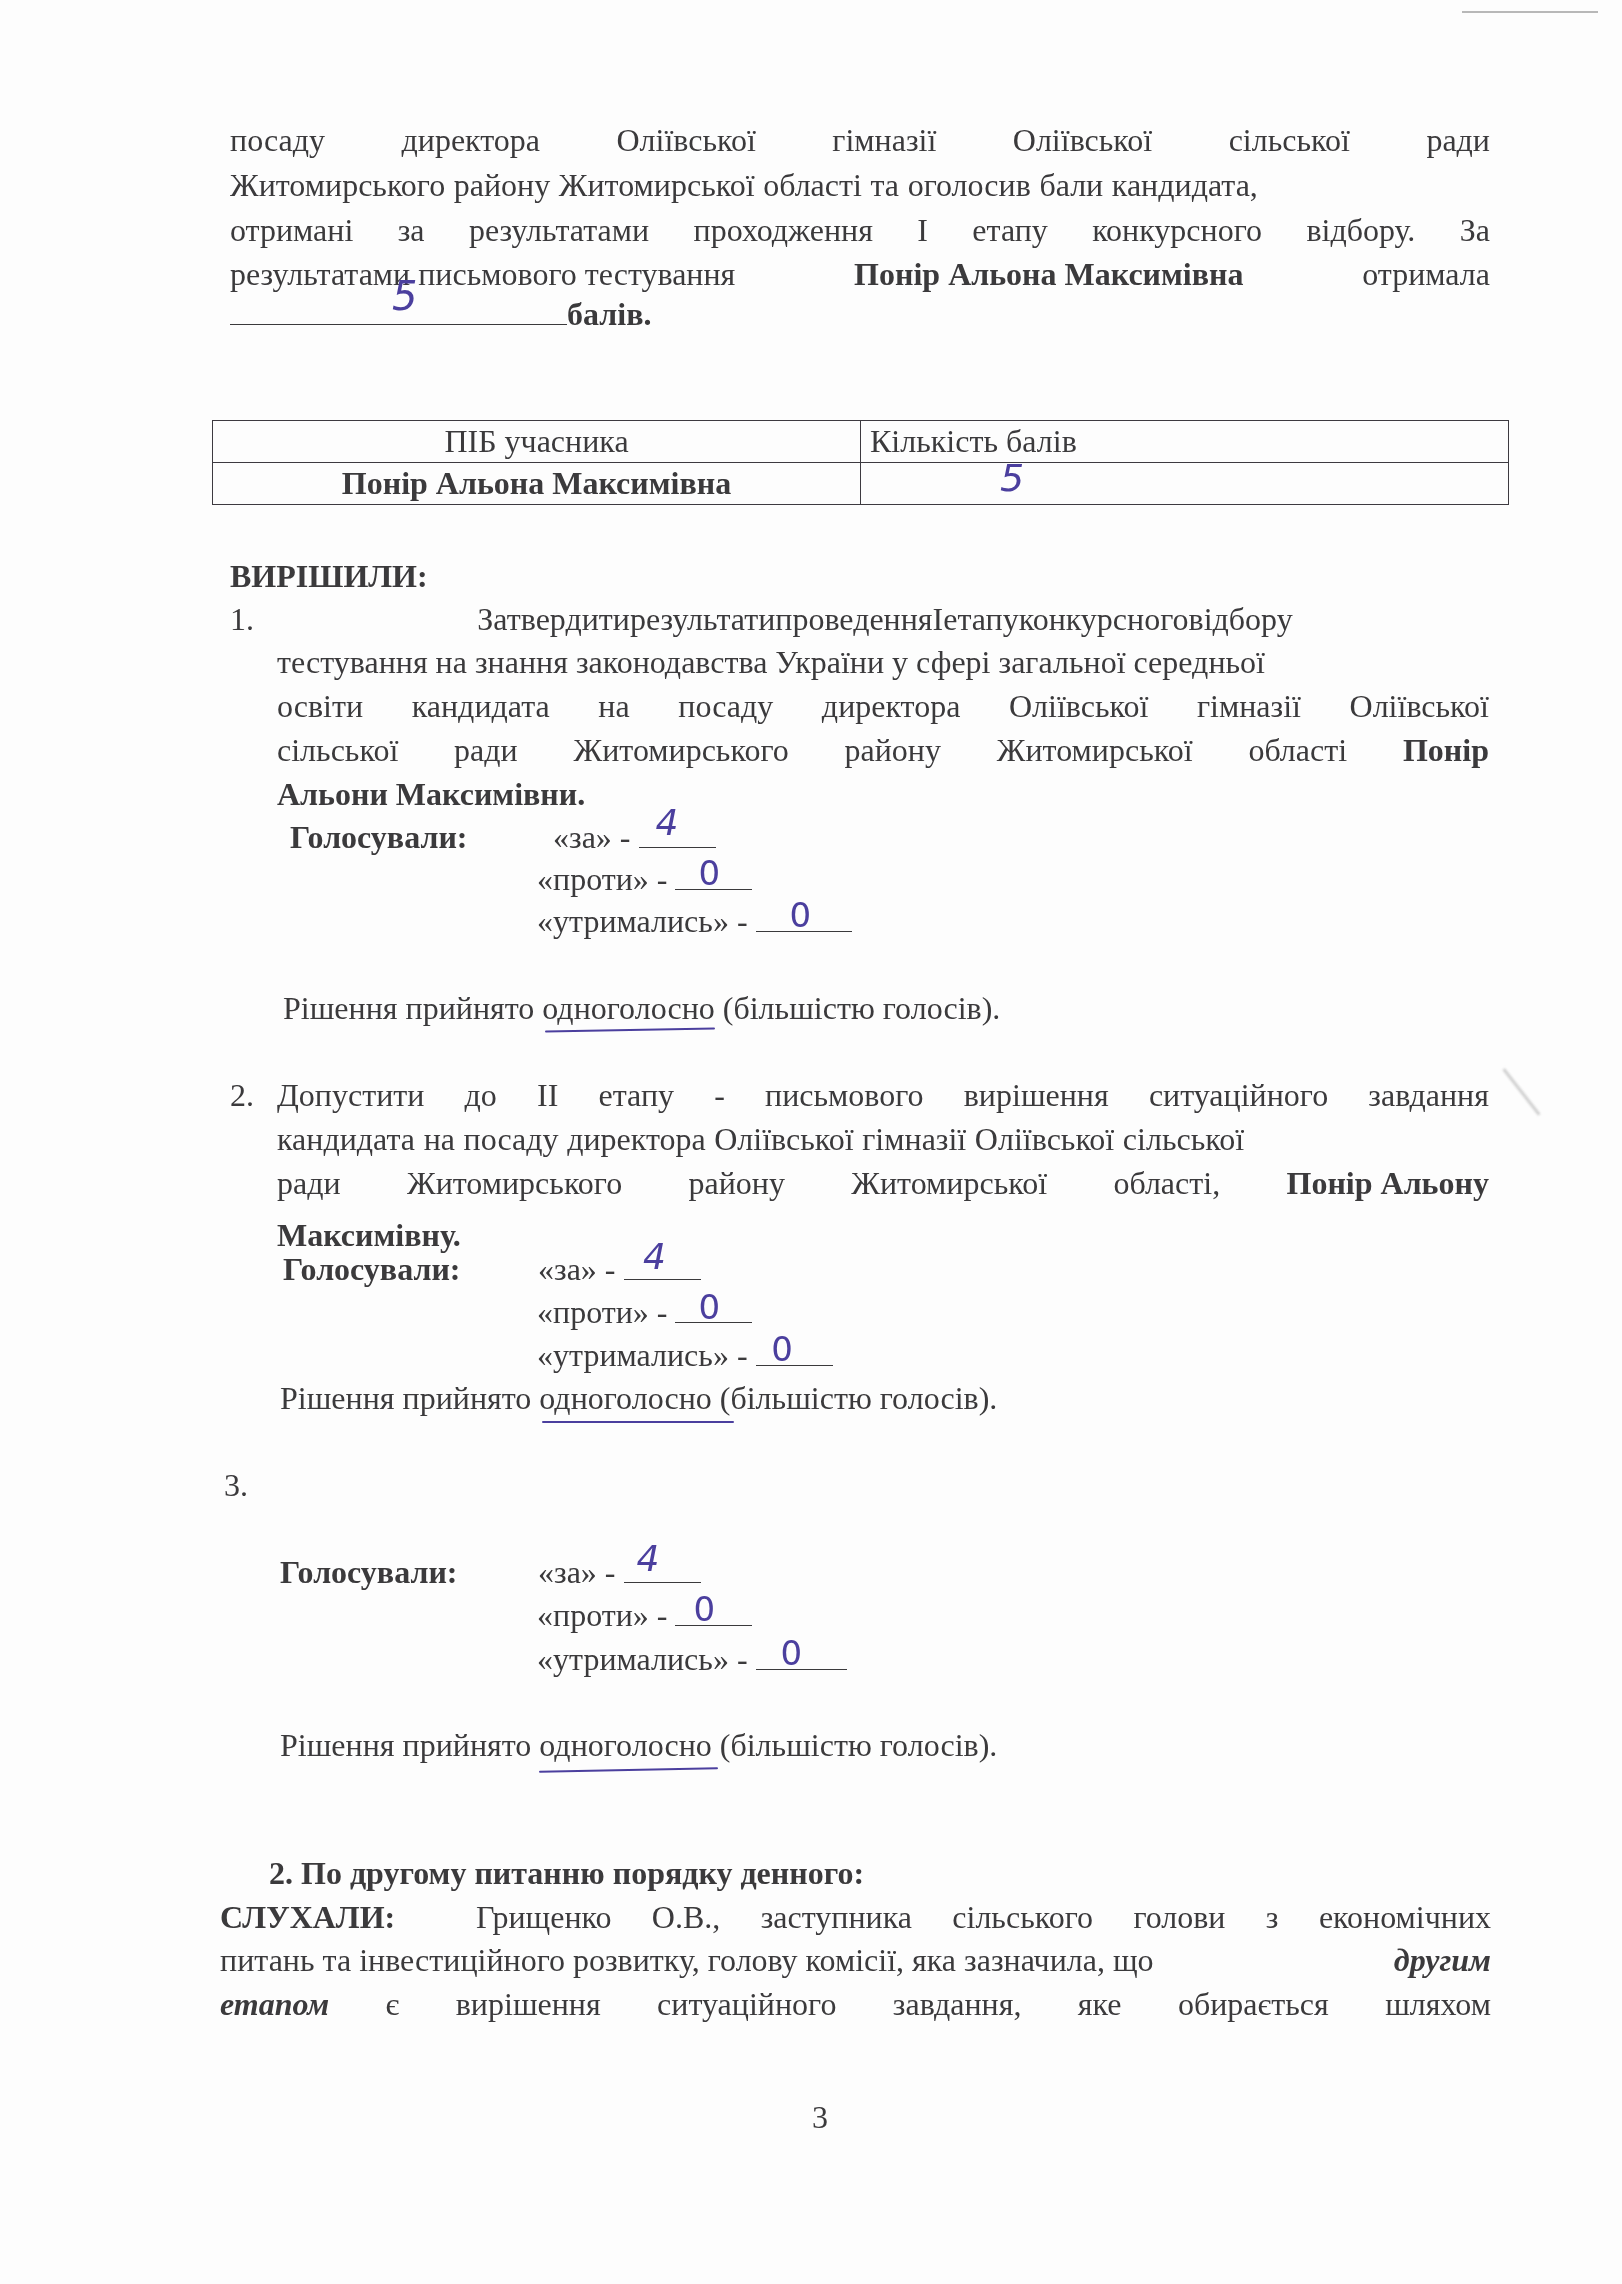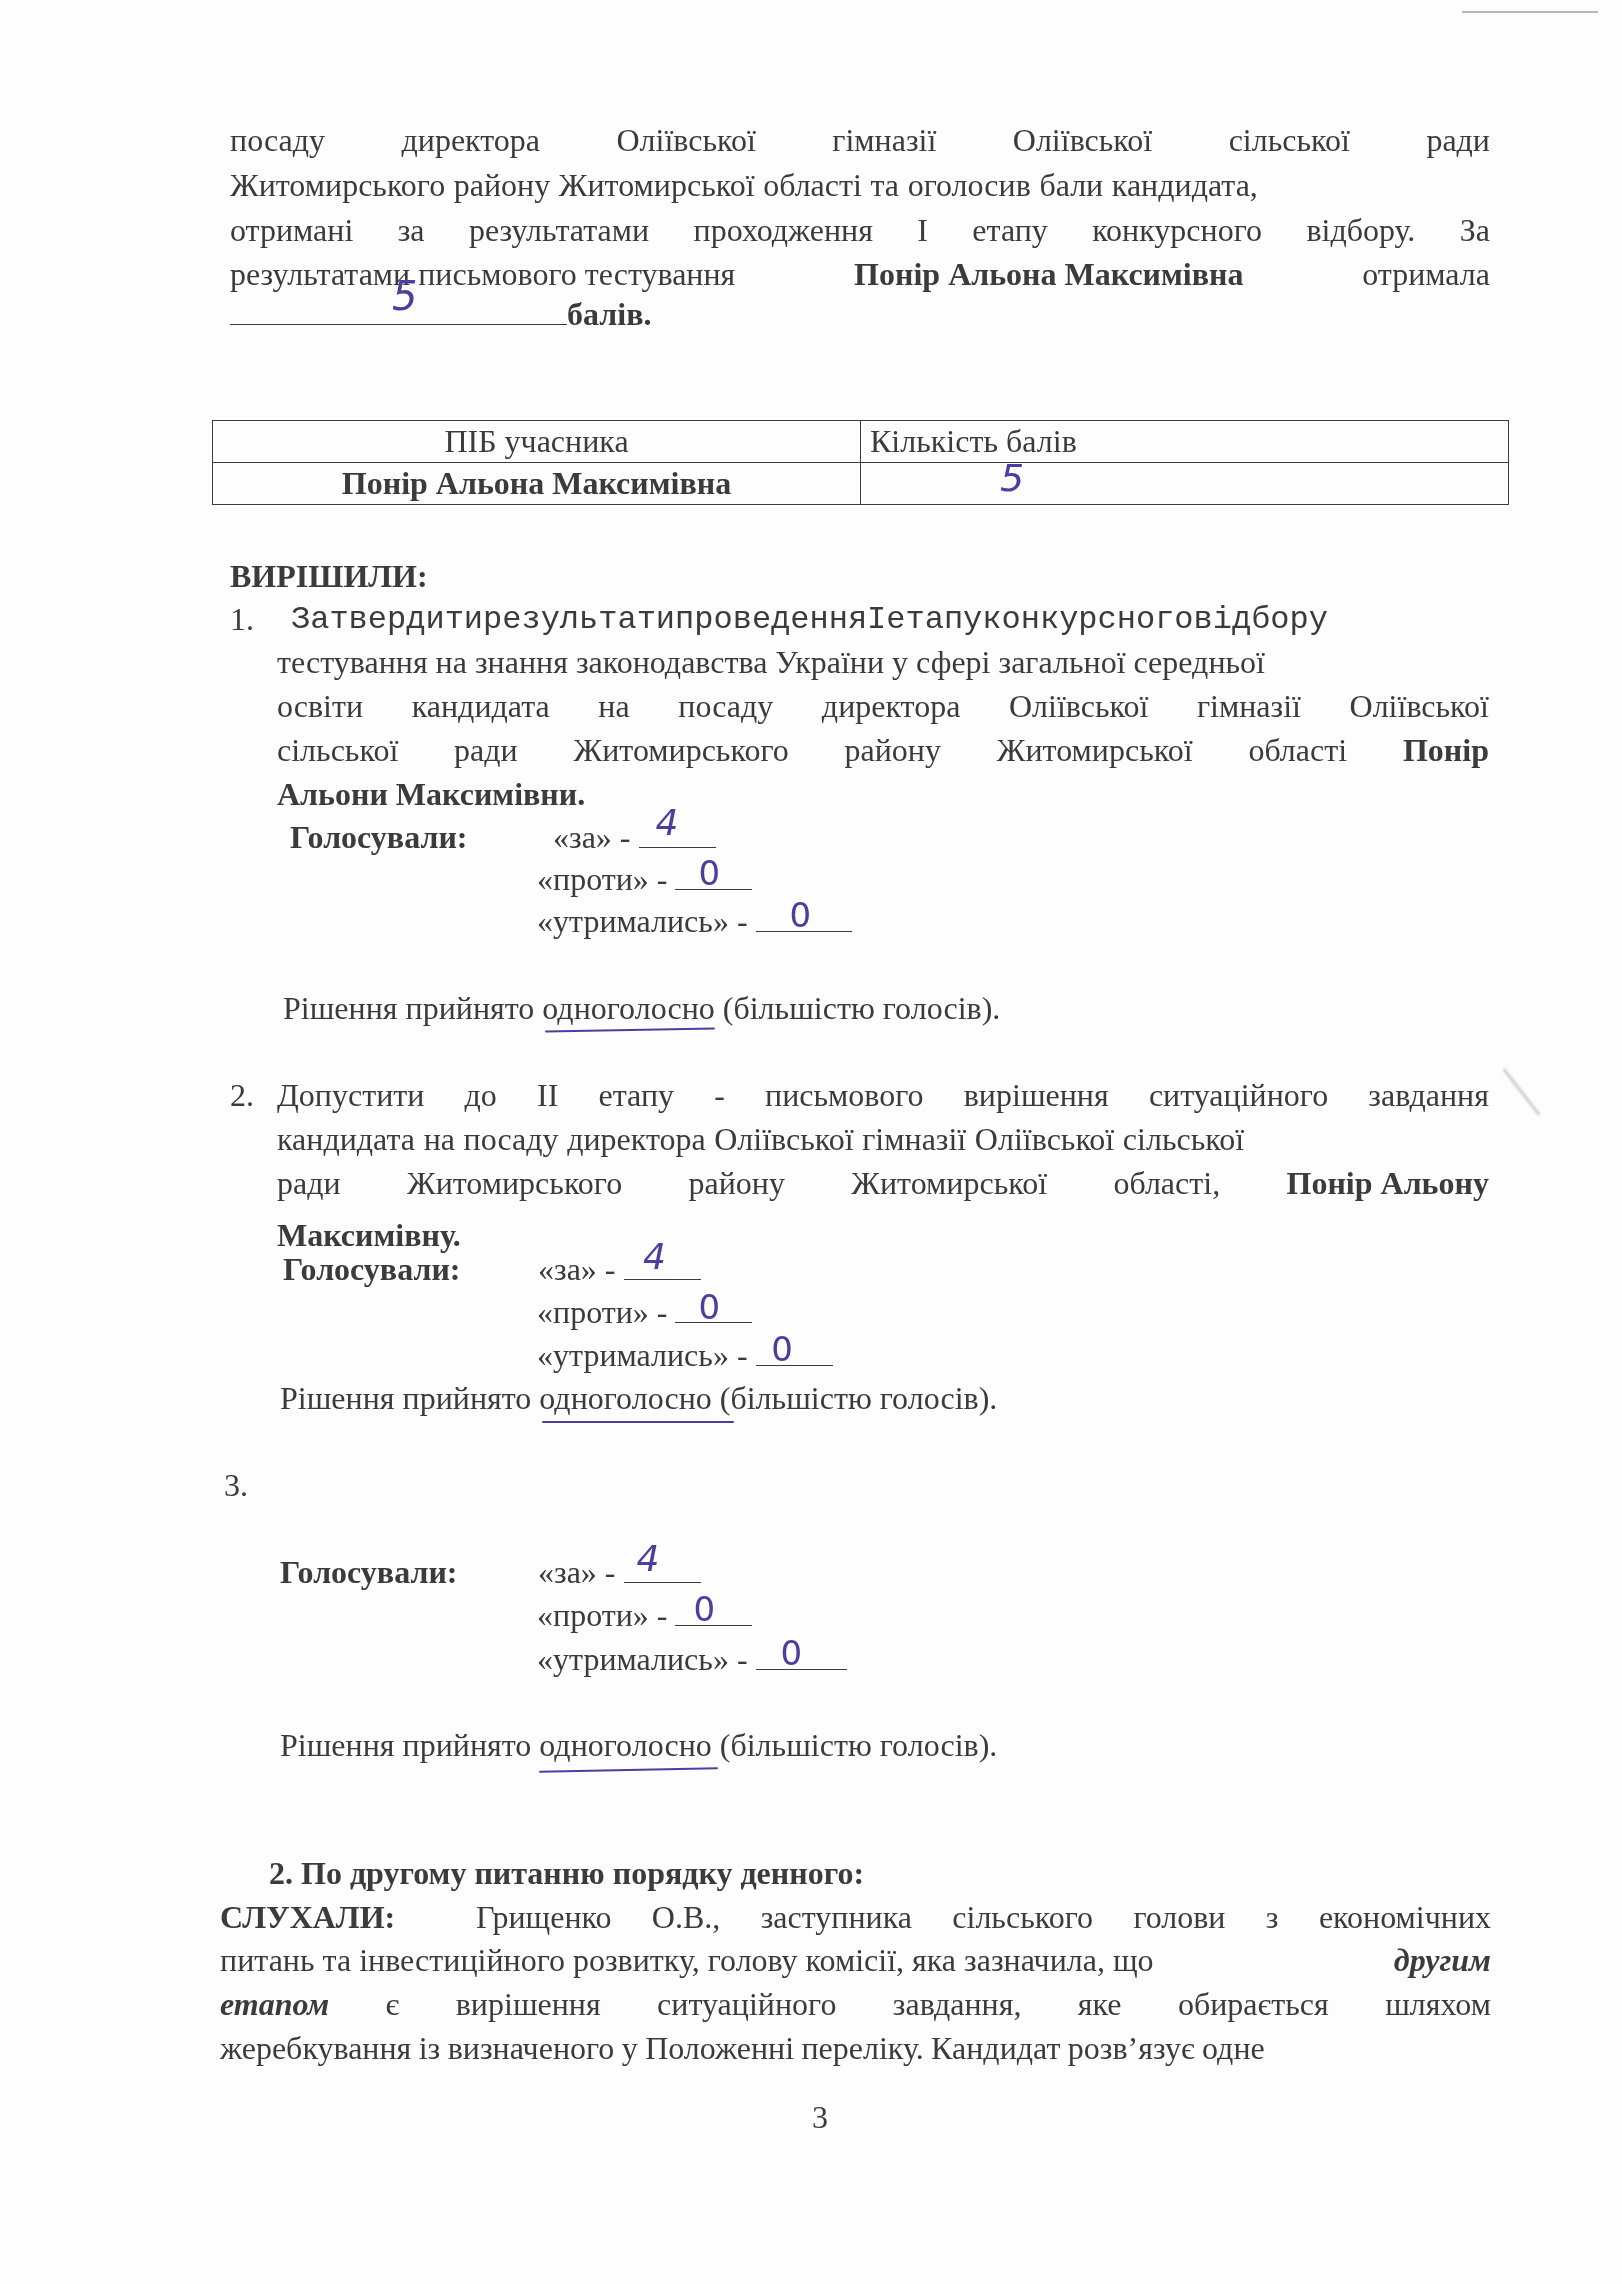--- a/index.html
+++ b/index.html
@@ -69,21 +69,21 @@
       <td style="position:relative;">
         <span class="ink" style="left:139px; top:-3.9px; font-size:38px;">5</span>
       </td>
     </tr>
   </tbody>
     </table>
 
   <div class="line bold" style="left:230px; top:557px;">ВИРІШИЛИ:</div>
 
   <div class="line" style="left:230px; top:600px;">1.</div>
-  <div class="line" style="left: 291px; top: 600px; width: 1212px; display: flex; justify-content: flex-start; font-family: Liberation Mono, monospace;" id="d1-l1">
+  <div class="line" style="left: 279px; top: 600px; width: 1212px; display: flex; justify-content: center;" id="d1-l1">
       <span>Затвердити</span>
       <span>результати</span>
       <span>проведення</span>
       <span>І</span>
       <span>етапу</span>
       <span>конкурсного</span>
       <span>відбору</span>
     </div>
   <div class="line" style="left:277px; top:643px; width:1212px;">тестування на знання законодавства України у сфері загальної середньої</div>
   <div class="line" style="left: 277px; top: 687px; width: 1212px; display: flex; justify-content: space-between;" id="d1-l3">
@@ -205,17 +205,16 @@
   <div class="line" style="left:220px; top:1985px; width:1271px; display:flex; justify-content:space-between;" id="heard-l3">
     <span class="ital">етапом</span>
   <span>є</span>
       <span>вирішення</span>
       <span>ситуаційного</span>
       <span>завдання,</span>
       <span>яке</span>
       <span>обирається</span>
       <span>шляхом</span>
     </div>
-  <div class="line" style="left:220px; top:2029px; width:1271px; word-spacing:-0.6px;">жеребкування із визначеного у Положенні переліку. Кандидат розв’язує одне</div>
 
   <div class="pagenum">3</div>
 </div>
 
 
 </body></html>

